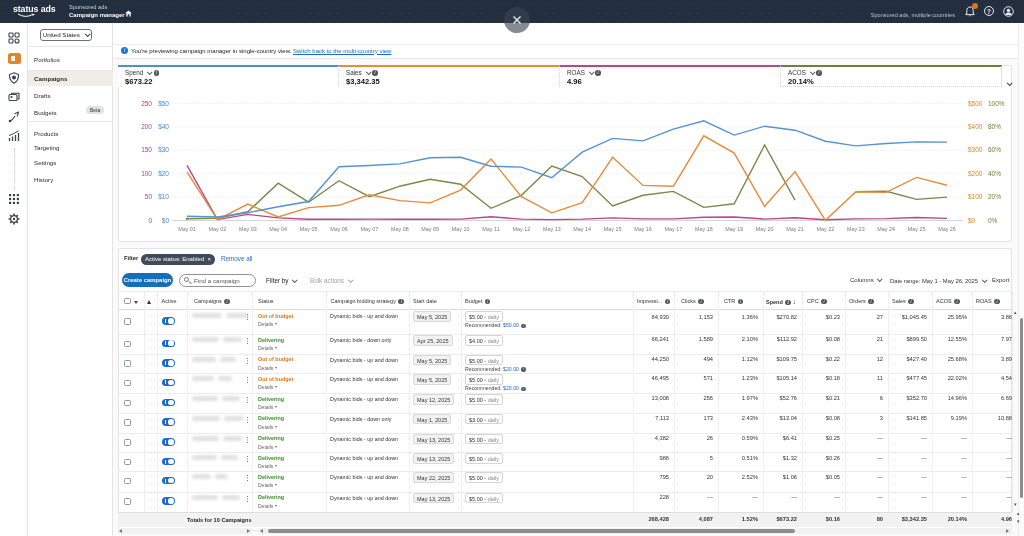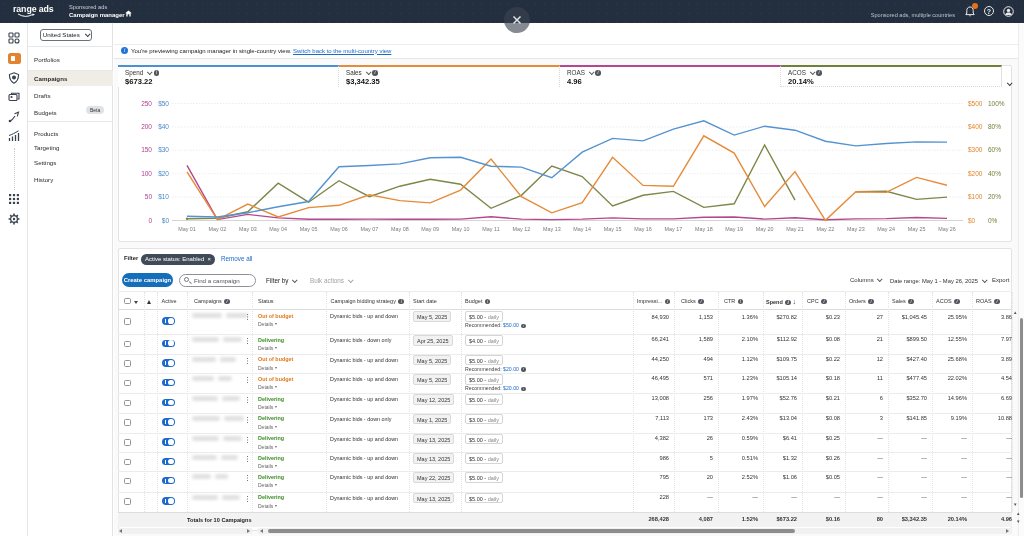--- a/index.html
+++ b/index.html
@@ -463,21 +463,21 @@
 <div class="arr" style="left:1006px;top:529px;border-top:2.2px solid transparent;border-bottom:2.2px solid transparent;border-left:3px solid #777"></div>
 
 <div class="sb" style="left:1018px;top:23px;width:6px;height:513px;background:#fbfbfb;border-left:1px solid #ececec"></div>
 <div class="sbthumb" style="left:1019.5px;top:318px;width:3.5px;height:180px"></div>
 <div style="position:absolute;left:1013px;top:310px;font-size:4.5px;color:#555">▲</div>
 <div style="position:absolute;left:1013px;top:502px;font-size:4.5px;color:#555">▼</div>
 <div style="position:absolute;left:1016px;top:511px;font-size:4.5px;color:#555">▲</div>
 <div style="position:absolute;left:1016px;top:519px;font-size:4.5px;color:#555">▼</div>
 
 <div id="nav"></div>
-<div id="logo">range ads</div>
+<div id="logo">status ads</div>
 <svg id="smile" width="20" height="5" viewBox="0 0 20 5">
     <path d="M1 1 Q 8.5 5.5 15.5 1.5" fill="none" stroke="#fff" stroke-width="1"></path>
     <path d="M15.3 0.4 L18 1.5 L15.4 3 Z" fill="#fff"></path>
   </svg>
 <div class="navsub">Sponsored ads</div>
 <div class="navtitle">Campaign manager</div>
 <svg style="position:absolute;left:125px;top:9.5px" width="7" height="7" viewBox="0 0 9 9">
     <path d="M4.5 0.5 L8.7 4.2 H7.3 V8.5 H5.6 V5.6 H3.4 V8.5 H1.7 V4.2 H0.3 Z" fill="#fff"></path>
   </svg>
 <div class="navright">Sponsored ads, multiple countries</div>

